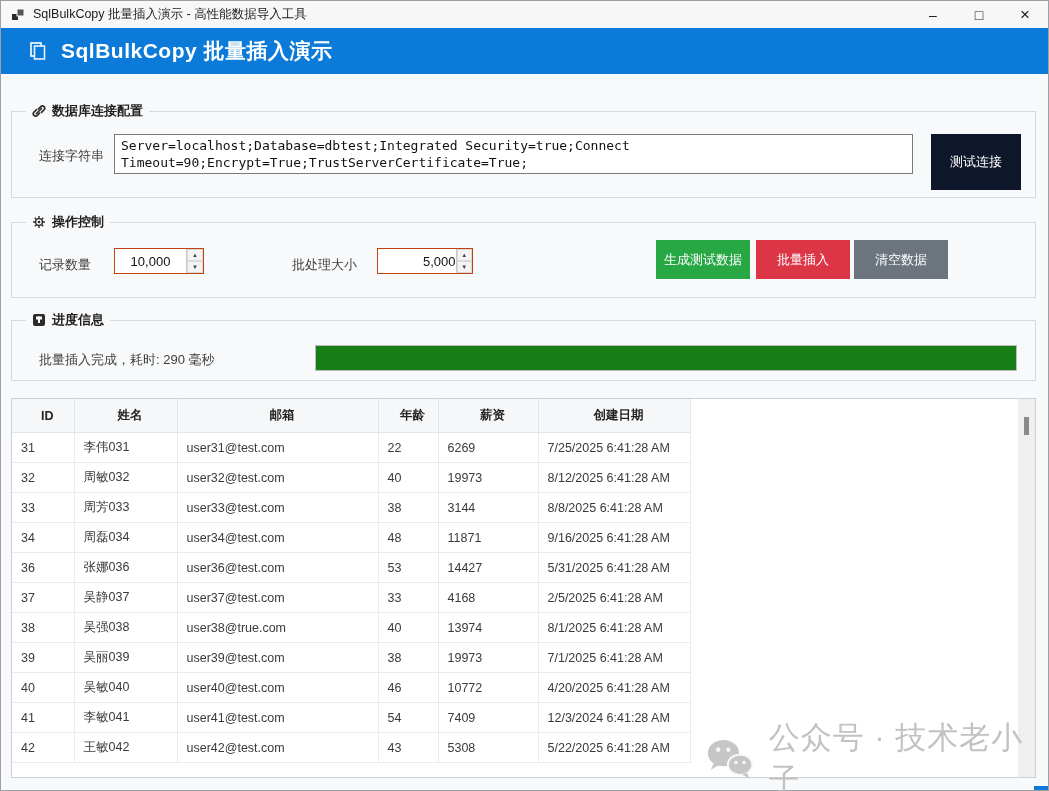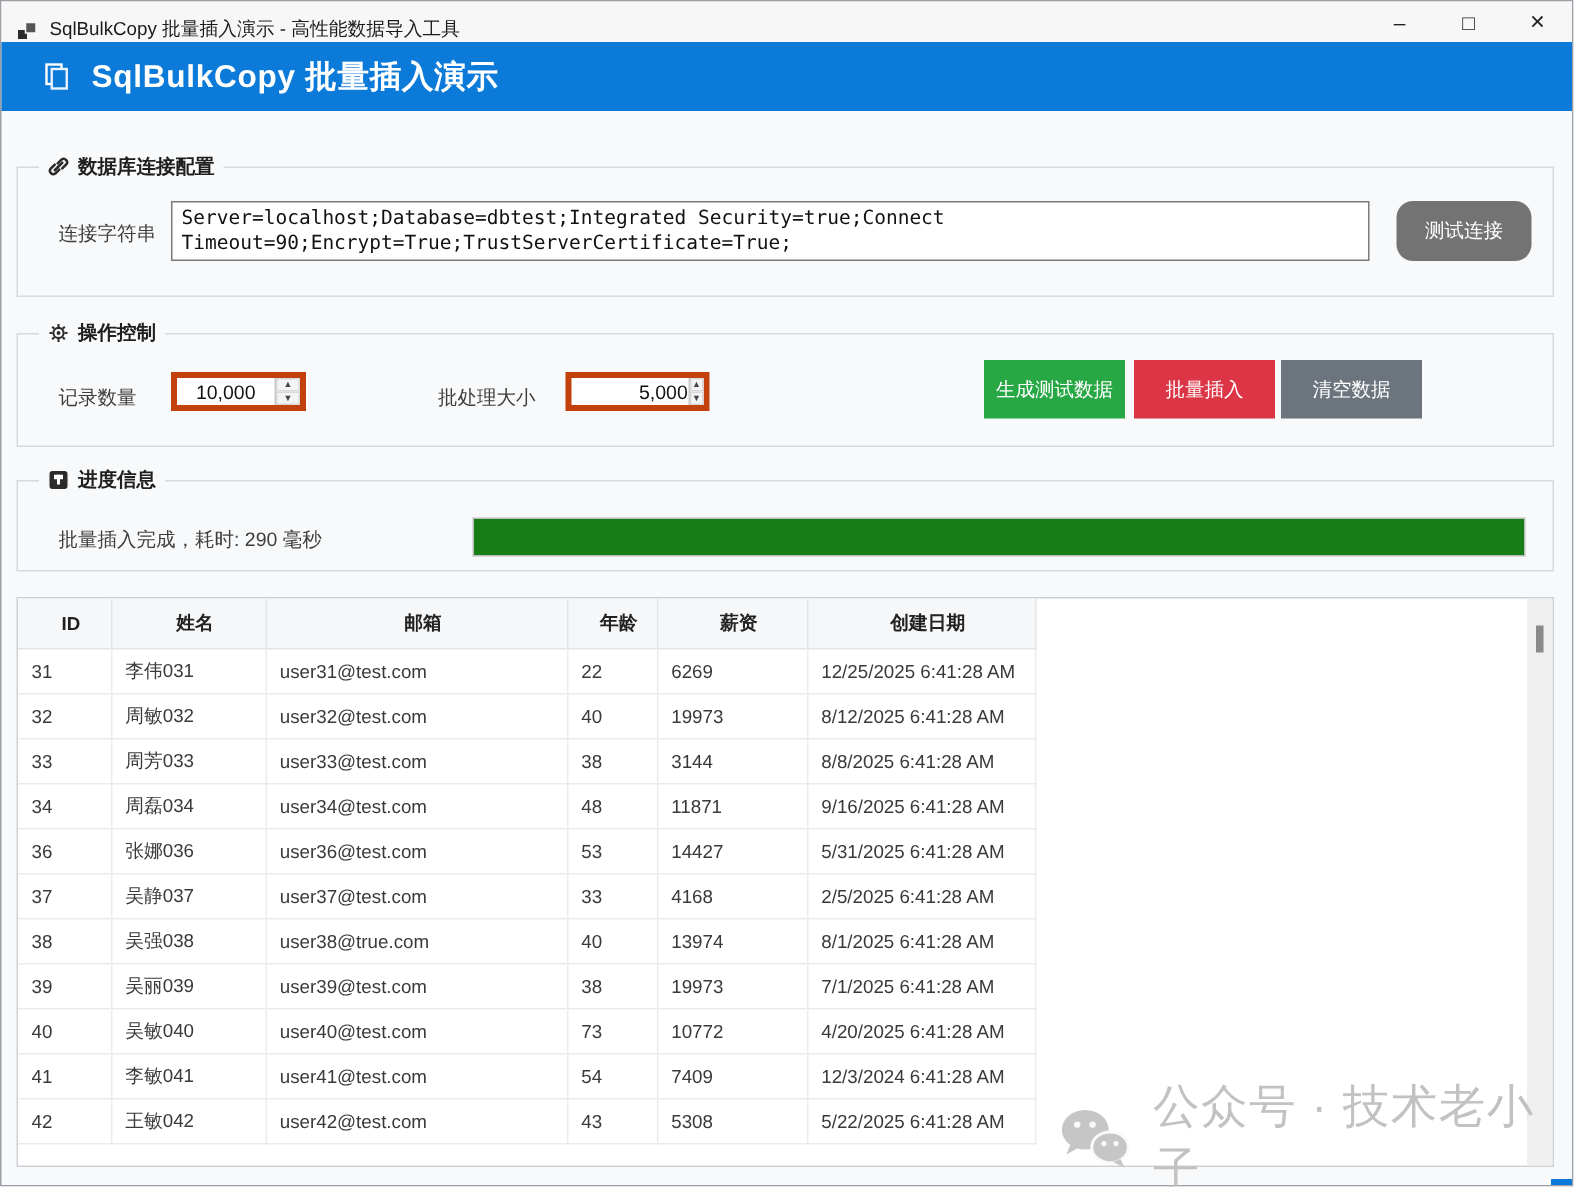--- a/index.html
+++ b/index.html
@@ -6,21 +6,21 @@
   body{
     width:1049px;height:791px;position:relative;overflow:hidden;
     background:#f8f9fa;
     font-family:"Liberation Sans","DejaVu Sans",sans-serif;
     -webkit-font-smoothing:antialiased;
   }
   .window{position:absolute;inset:0;border:1px solid #9aa0a6;box-sizing:border-box;}
 
   
   .titlebar{position:absolute;left:0;top:0;width:100%;height:27px;background:#f7f7f7;
-    display:flex;align-items:flex-end;box-sizing:border-box;padding-left:10px;}
+    display:flex;align-items:center;box-sizing:border-box;padding-left:10px;border-radius:10px;}
   .titlebar .appicon{width:14px;height:14px;margin-right:8px;flex:0 0 auto;}
   .titlebar .title{font-size:12.5px;color:#1b1b1b;}
   .win-controls{position:absolute;right:0;top:0;height:27px;display:flex;}
   .win-btn{width:46px;height:27px;display:flex;align-items:center;justify-content:center;
     font-size:14px;color:#222;cursor:default;}
   .win-btn.close{font-size:17px;}
 
   
   .appheader{position:absolute;left:0;top:27px;width:100%;height:46px;background:#0b7ad8;
     display:flex;align-items:center;padding-left:26px;box-sizing:border-box;}
@@ -39,25 +39,25 @@
 
   .field-label{position:absolute;font-size:13px;color:#3d3d3d;}
 
   .conn-label{left:27px;top:35px;}
   .conn-input{position:absolute;left:102px;top:22px;width:799px;height:40px;background:#fff;
     border:1px solid #7a7a7a;box-sizing:border-box;padding:2px 6px;
     font-family:"DejaVu Sans Mono","Liberation Mono",monospace;font-size:13px;line-height:17px;
     color:#111;white-space:pre-wrap;word-break:break-word;overflow:hidden;}
   .btn{display:flex;align-items:center;justify-content:center;color:#fff;font-size:13px;
     border:none;cursor:default;box-sizing:border-box;}
-  .btn-test{position:absolute;left:919px;top:22px;width:90px;height:40px;background:#737373;border-radius:11px;}
+  .btn-test{position:absolute;left:919px;top:22px;width:90px;height:56px;background:#0f172a;}
 
   .ctrl-label1{left:27px;top:33px;}
   .ctrl-label2{left:280px;top:33px;}
-  .spinner{position:absolute;top:25px;height:26px;background:#fff;border:4px solid #c2410c;
+  .spinner{position:absolute;top:25px;height:26px;background:#fff;border:1px solid #c2410c;
     box-sizing:border-box;display:flex;}
   .spin1{left:102px;width:90px;}
   .spin2{left:365px;width:96px;padding-left:45px;}
   .spin-value{flex:1;display:flex;align-items:center;justify-content:center;font-size:13px;color:#111;}
   .spin-btns{width:16px;display:flex;flex-direction:column;border-left:1px solid #c9c9c9;}
   .spin-btn{flex:1;display:flex;align-items:center;justify-content:center;background:#f4f4f4;
     font-size:6px;color:#444;border:1px solid #d9d9d9;box-sizing:border-box;}
   .btn-generate{position:absolute;left:644px;top:17px;width:94px;height:39px;background:#28a745;}
   .btn-insert{position:absolute;left:744px;top:17px;width:94px;height:39px;background:#dc3545;}
   .btn-clear{position:absolute;left:842px;top:17px;width:94px;height:39px;background:#6c757d;}
@@ -203,21 +203,21 @@
             <th>创建日期</th>
           </tr>
         </thead>
       <tbody>
           <tr>
             <td>31</td>
             <td>李伟031</td>
             <td>user31@test.com</td>
             <td>22</td>
             <td>6269</td>
-            <td>12/25/2025 6:41:28 AM</td>
+            <td>7/25/2025 6:41:28 AM</td>
           </tr>
           <tr>
             <td>32</td>
             <td>周敏032</td>
             <td>user32@test.com</td>
             <td>40</td>
             <td>19973</td>
             <td>8/12/2025 6:41:28 AM</td>
           </tr>
           <tr>
@@ -265,21 +265,21 @@
             <td>吴丽039</td>
             <td>user39@test.com</td>
             <td>38</td>
             <td>19973</td>
             <td>7/1/2025 6:41:28 AM</td>
           </tr>
           <tr>
             <td>40</td>
             <td>吴敏040</td>
             <td>user40@test.com</td>
-            <td>73</td>
+            <td>46</td>
             <td>10772</td>
             <td>4/20/2025 6:41:28 AM</td>
           </tr>
           <tr>
             <td>41</td>
             <td>李敏041</td>
             <td>user41@test.com</td>
             <td>54</td>
             <td>7409</td>
             <td>12/3/2024 6:41:28 AM</td>

